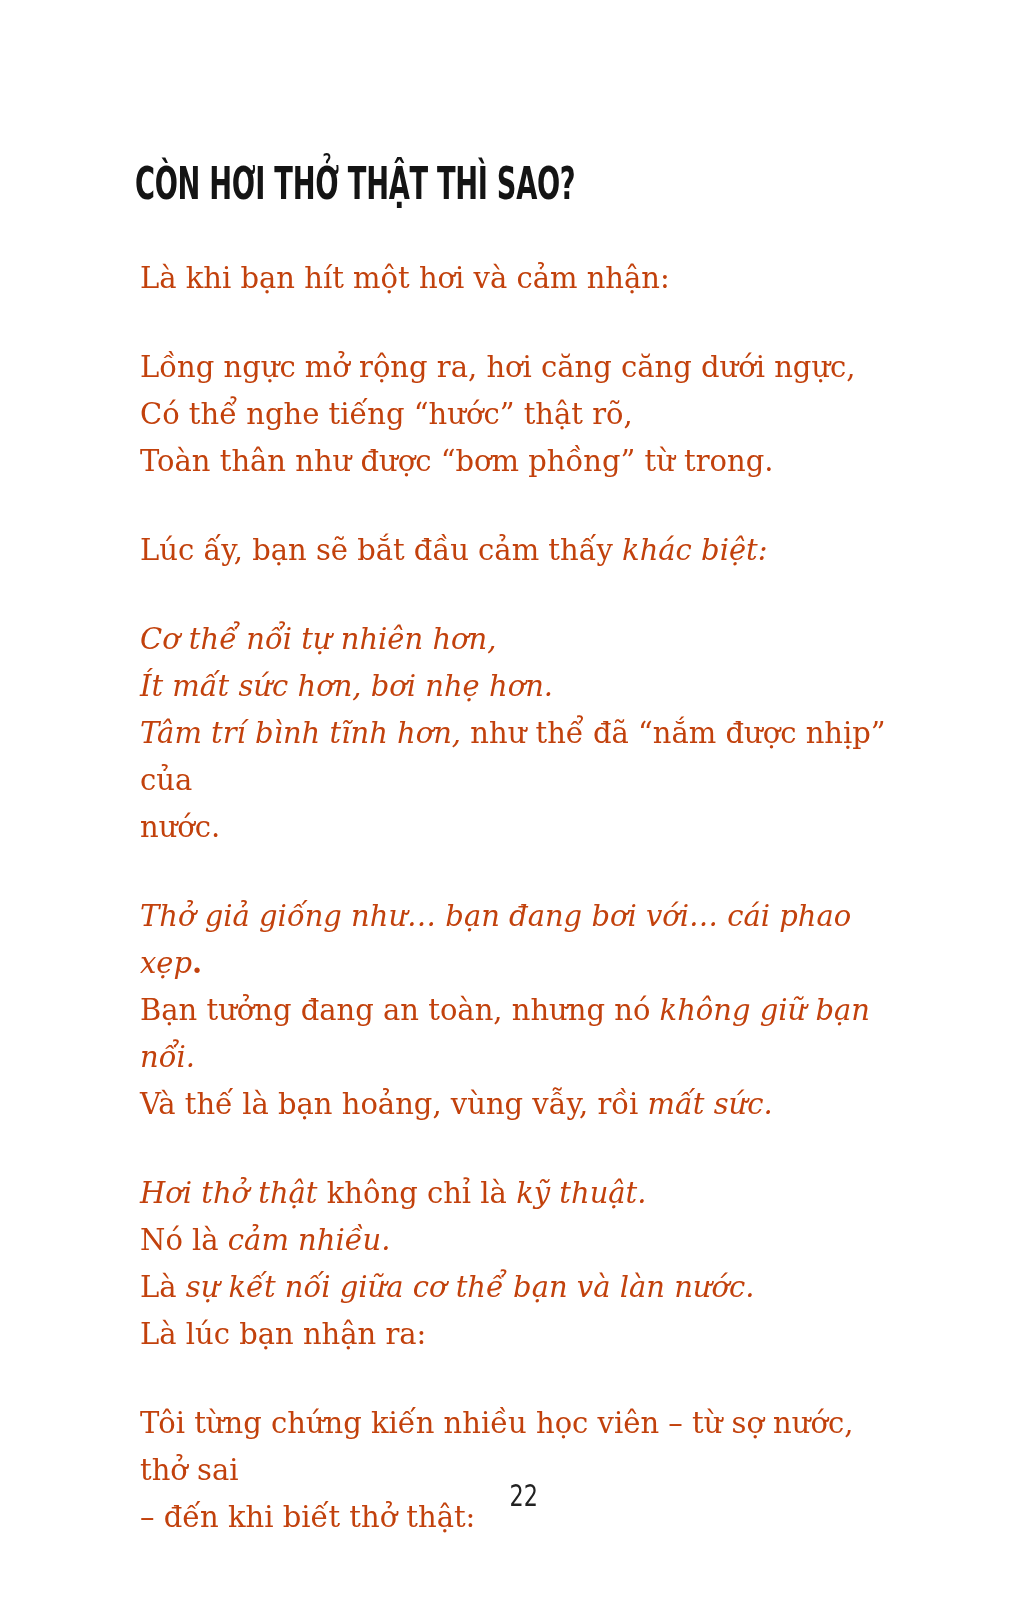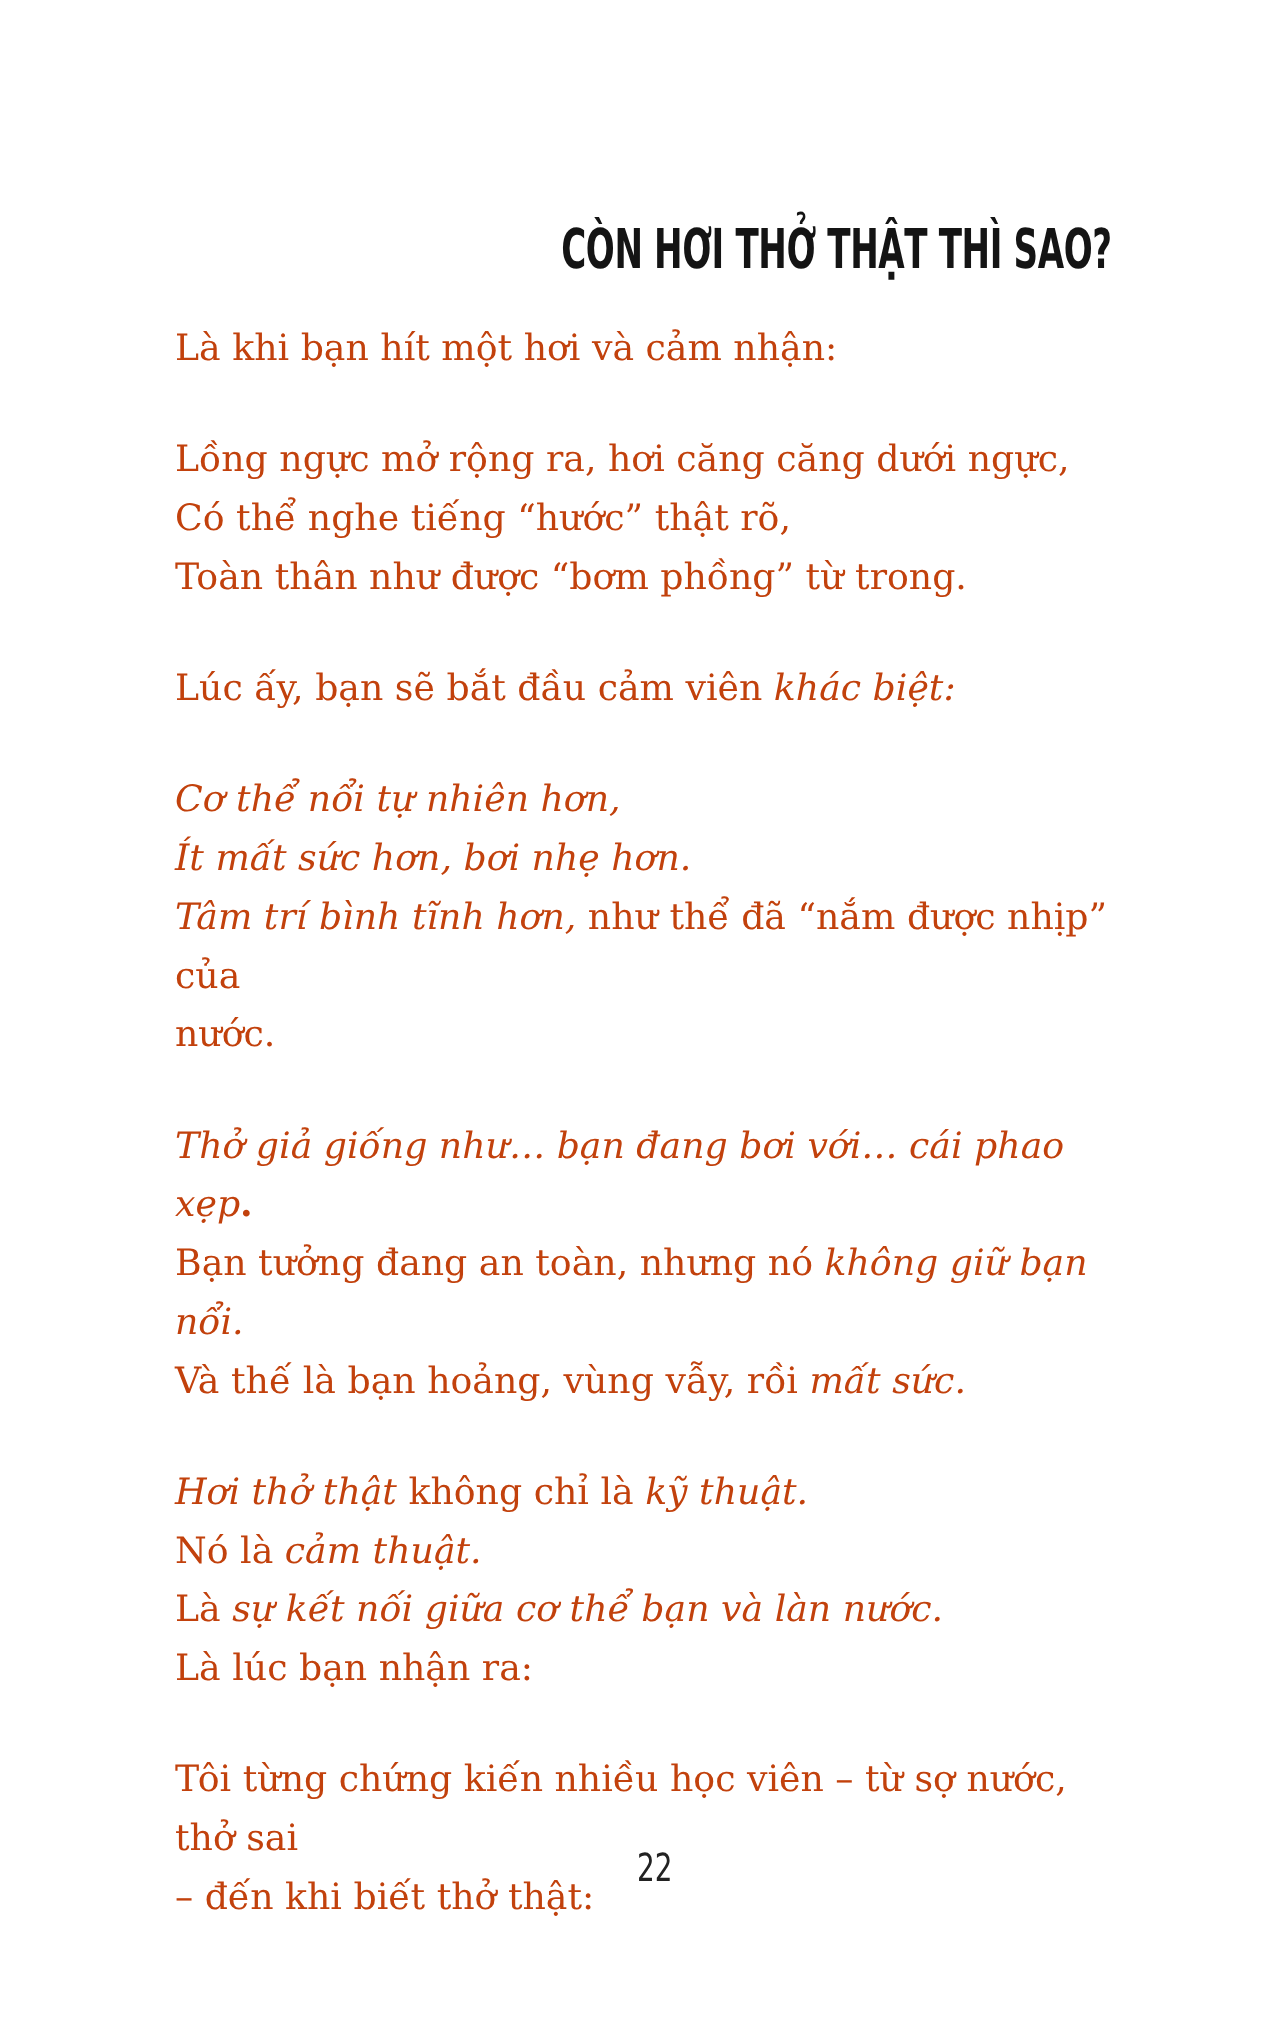--- a/index.html
+++ b/index.html
@@ -14,25 +14,24 @@
   }
 
   .page {
     position: relative;
     width: 1024px;
     height: 1615px;
   }
 
   .chapter-title-wrap {
     position: absolute;
-    top: 176px;
+    top: 160px;
     left: 0;
     width: 100%;
-    text-align: right;
-    padding-left: 36px;
+    text-align: left;
   }
 
   .chapter-title {
     display: inline-block;
     font-family: "DejaVu Sans", "Liberation Sans", sans-serif;
     font-weight: 700;
     font-size: 44px;
     line-height: 48px;
     letter-spacing: -0.5px;
     transform: scaleX(0.62);
@@ -85,30 +84,30 @@
 
   <div class="chapter-title-wrap">
     <div class="chapter-title">CÒN HƠI THỞ THẬT THÌ SAO?</div>
   </div>
 
   <main class="page-body">
       <p><span class="seg normal">Là khi bạn hít một hơi và cảm nhận:</span></p>
       <p><span class="seg normal">Lồng ngực mở rộng ra, hơi căng căng dưới ngực,
 Có thể nghe tiếng “hước” thật rõ,
 Toàn thân như được “bơm phồng” từ trong.</span></p>
-      <p><span class="seg normal">Lúc ấy, bạn sẽ bắt đầu cảm viên </span><span class="seg italic">khác biệt:</span></p>
+      <p><span class="seg normal">Lúc ấy, bạn sẽ bắt đầu cảm thấy </span><span class="seg italic">khác biệt:</span></p>
       <p><span class="seg italic">Cơ thể nổi tự nhiên hơn,
 Ít mất sức hơn, bơi nhẹ hơn.
 Tâm trí bình tĩnh hơn,</span><span class="seg normal"> như thể đã “nắm được nhịp” của
 nước.</span></p>
       <p><span class="seg italic">Thở giả giống như… bạn đang bơi với… cái phao xẹp</span><span class="seg bold">.</span><span class="seg normal">
 Bạn tưởng đang an toàn, nhưng nó </span><span class="seg italic">không giữ bạn nổi.</span><span class="seg normal">
 Và thế là bạn hoảng, vùng vẫy, rồi </span><span class="seg italic">mất sức.</span></p>
       <p><span class="seg italic">Hơi thở thật</span><span class="seg normal"> không chỉ là </span><span class="seg italic">kỹ thuật.</span><span class="seg normal">
-Nó là </span><span class="seg italic">cảm thuật.</span><span class="seg normal">
+Nó là </span><span class="seg italic">cảm nhiều.</span><span class="seg normal">
 Là </span><span class="seg italic">sự kết nối giữa cơ thể bạn và làn nước.</span><span class="seg normal">
 Là lúc bạn nhận ra:
 </span></p>
       <p><span class="seg normal">Tôi từng chứng kiến nhiều học viên – từ sợ nước, thở sai
 – đến khi biết thở thật:</span></p>
     </main>
 
   <div class="page-number-wrap">
     <div class="page-number">22</div>
   </div>

